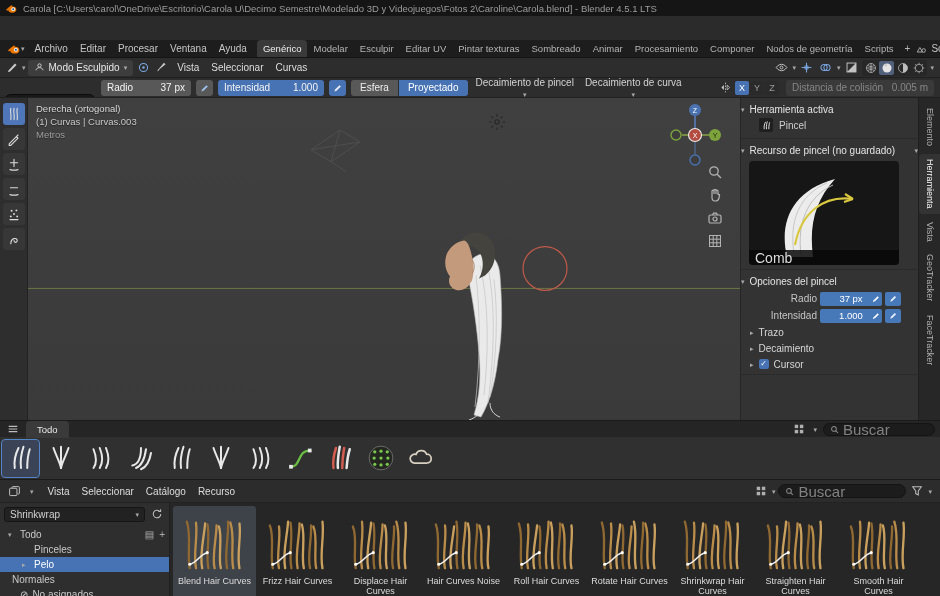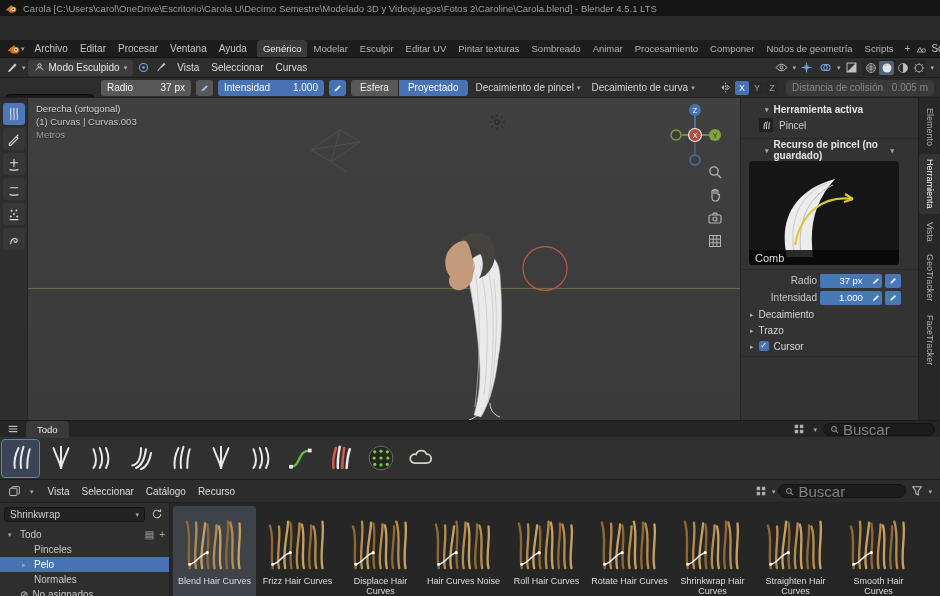--- a/index.html
+++ b/index.html
@@ -40,21 +40,21 @@
   .slider{height:16px;border-radius:3px;display:flex;align-items:center;justify-content:space-between;padding:0 6px;color:#f4f4f4;}
   .slider.gray{background:#585858;width:90px;}
   .slider.blue{background:#4772b3;width:106px;}
   .pressure{width:17px;height:16px;border-radius:3px;display:flex;align-items:center;justify-content:center;}
   .pressure.gray{background:#585858;}
   .pressure.blue{background:#4772b3;}
   .seg{display:flex;align-items:center;}
   .seg-btn{height:16px;display:flex;align-items:center;padding:0 9px;color:#eee;}
   .seg-btn.first{background:#585858;border-radius:3px 0 0 3px;}
   .seg-btn.active{background:#4772b3;border-radius:0 3px 3px 0;margin-left:1px;color:#fff;}
-  .dd-plain{display:flex;align-items:center;gap:3px;color:#d2d2d2;padding:0 3px;}
+  .dd-plain{display:flex;align-items:center;gap:3px;color:#d2d2d2;padding:0 3px;flex-direction:column;}
   .ts-right{margin-left:auto;display:flex;align-items:center;gap:2px;padding-right:2px;}
   .axis{width:14px;height:14px;border-radius:2px;background:#2a2a2a;color:#999;display:flex;align-items:center;justify-content:center;font-size:9px;}
   .axis.active{background:#4772b3;color:#fff;}
   .collision{width:148px;height:16px;background:#3a3a3a;border-radius:3px;display:flex;align-items:center;justify-content:space-between;padding:0 6px;color:#868686;margin-left:5px;}
 
   
   .main{height:323px;display:flex;border-top:1px solid #202020;position:relative;}
   .toolbar{width:28px;background:#2e2e2e;border-right:1px solid #232323;display:flex;flex-direction:column;align-items:center;gap:3px;padding-top:5px;}
   .tool{width:22px;height:22px;border-radius:3px;background:#373737;display:flex;align-items:center;justify-content:center;}
   .tool.active{background:#4f76b8;}
@@ -62,27 +62,27 @@
   .viewport{flex:1;position:relative;background:linear-gradient(180deg,#404041,#3a3a3b);overflow:hidden;}
   .scene{position:absolute;inset:0;width:100%;height:100%;}
   .overlay-text{position:absolute;left:8px;top:4px;font-size:9.5px;line-height:13px;text-shadow:0 1px 1px rgba(0,0,0,.45);}
   .ovl0{color:#d8d8d8;}.ovl1{color:#c9c9c9;}.ovl2{color:#9f9f9f;}
   .gizmo{position:absolute;left:641px;top:4px;}
   .nav-col{position:absolute;left:679px;top:66px;display:flex;flex-direction:column;gap:7px;align-items:center;}
   .nav-ic{width:16px;height:16px;display:block;opacity:.85;}
 
   
   .rpanel{width:178px;background:#333333;border-left:1px solid #262626;color:#cfcfcf;overflow:hidden;padding-top:2px;}
-  .phead{display:flex;align-items:center;gap:5px;height:18px;padding:0 24px;color:#e4e4e4;font-weight:bold;}
+  .phead{display:flex;align-items:center;gap:5px;height:18px;padding:0 0;color:#e4e4e4;}
   .phead .spacer{margin-left:auto;}
   .brush-row{display:flex;align-items:center;gap:6px;padding:0 6px 4px 18px;}
   .brush-chip{width:14px;height:14px;background:#1f1f1f;border-radius:2px;display:flex;align-items:center;justify-content:center;}
   .sep{height:1px;background:#2a2a2a;margin:2px 0;}
   .preview-wrap{margin:2px 8px 4px 8px;width:150px;height:104px;background:#161616;border-radius:4px;position:relative;overflow:hidden;}
-  .preview-caption{position:absolute;left:0;right:0;bottom:0;height:15px;background:rgba(8,8,8,.85);display:flex;align-items:center;padding:0 6px;font-size:11px;color:#dcdcdc;}
+  .preview-caption{position:absolute;left:0;right:0;bottom:0;height:15px;background:rgba(8,8,8,.85);display:flex;align-items:center;padding:0 6px;font-size:14px;color:#dcdcdc;}
   .opt-row{display:flex;align-items:center;height:17px;gap:3px;}
   .opt-label{width:76px;text-align:right;color:#c6c6c6;}
   .opt-field{width:62px;height:14px;background:#4779b8;border-radius:2px;color:#fff;display:flex;align-items:center;justify-content:center;font-size:9.5px;position:relative;}
   .opt-field .pen{position:absolute;right:2px;top:3px;}
   .opt-pressure{width:16px;height:14px;background:#4779b8;border-radius:2px;display:flex;align-items:center;justify-content:center;}
   .collapse-row{display:flex;align-items:center;gap:5px;height:16px;padding:0 9px;color:#d6d6d6;}
   .checkbox{width:10px;height:10px;background:#4772b3;border-radius:2px;display:flex;align-items:center;justify-content:center;font-size:8px;color:#fff;line-height:1;}
 
   
   .vtabs{width:22px;background:#272727;border-left:1px solid #1f1f1f;display:flex;flex-direction:column;align-items:stretch;gap:3px;padding-top:5px;}
@@ -488,20 +488,24 @@
         <svg viewBox="0 0 150 104" width="150" height="104">
           <path d="M38 96 C30 62 42 30 86 18 C66 40 60 64 64 96 Z" fill="#ececec"></path>
           <path d="M45 92 C40 60 50 34 78 22" stroke="#c9c9c9" stroke-width="1" fill="none"></path>
           <path d="M52 94 C48 62 58 36 84 24" stroke="#bdbdbd" stroke-width="1" fill="none"></path>
           <path d="M46 84 C52 52 74 34 104 38" stroke="#d9c83f" stroke-width="2.2" fill="none"></path>
           <path d="M104 38 l-8 -5 M104 38 l-9 3" stroke="#d9c83f" stroke-width="2.2" fill="none"></path>
         </svg>
         <div class="preview-caption">Comb</div>
       </div>
       <div class="sep"></div>
+      <div class="phead">
+        <span class="arrow">▾</span>
+        <span>Opciones del pincel</span>
+      </div>
       <div class="opt-row">
         <span class="opt-label">Radio</span>
         <span class="opt-field">
           <span>37 px</span>
           <span class="pen">
               <svg width="8" height="8" viewBox="0 0 10 10">
                 <path d="M1 9l1-2.5L7 1.5 8.5 3 4 7.5z" fill="#fff"></path>
               </svg>
             </span>
         </span>
@@ -523,25 +527,25 @@
         </span>
         <span class="opt-pressure">
             <svg width="9" height="9" viewBox="0 0 14 14">
               <path d="M2 12l1-3 6-6 2 2-6 6z" fill="#e8f0fb"></path>
             </svg>
           </span>
       </div>
       <div>
           <div class="collapse-row">
             <span class="arrow">▸</span>
-            <span>Decaimiento</span>
+            <span>Trazo</span>
           </div>
           <div class="collapse-row">
             <span class="arrow">▸</span>
-            <span>Trazo</span>
+            <span>Decaimiento</span>
           </div>
           <div class="collapse-row">
             <span class="arrow">▸</span>
             <span class="checkbox">✓</span>
             <span>Cursor</span>
           </div>
         </div>
       <div class="sep"></div>
     </div>
 
@@ -756,21 +760,21 @@
             </span>
           </div>
           <div class="cat-row" style="padding-left: 22px;">
             <span class="arrow" style="width: 8px;"></span>
             <span>Pinceles</span>
           </div>
           <div class="cat-row selected" style="padding-left: 22px;">
             <span class="arrow" style="width: 8px;">▸</span>
             <span>Pelo</span>
           </div>
-          <div class="cat-row" style="padding-left: 22px;">
+          <div class="cat-row" style="">
             <span class="arrow" style="width: 8px;"></span>
             <span>Normales</span>
           </div>
           <div class="cat-row" style="padding-left: 8px;">
             <span class="arrow" style="width: 8px;"></span>
             <span>⊘</span>
             <span>No asignados</span>
           </div>
         </div>
     </div>

